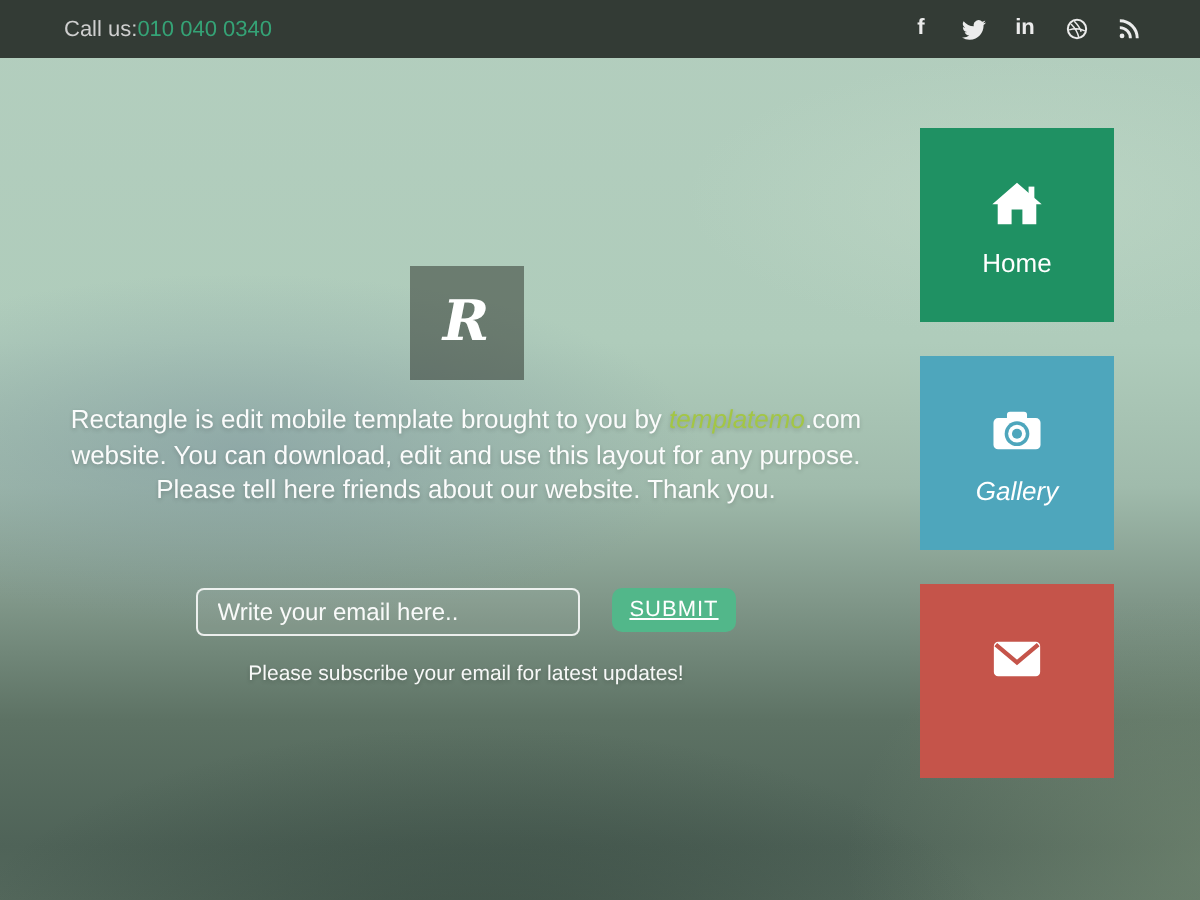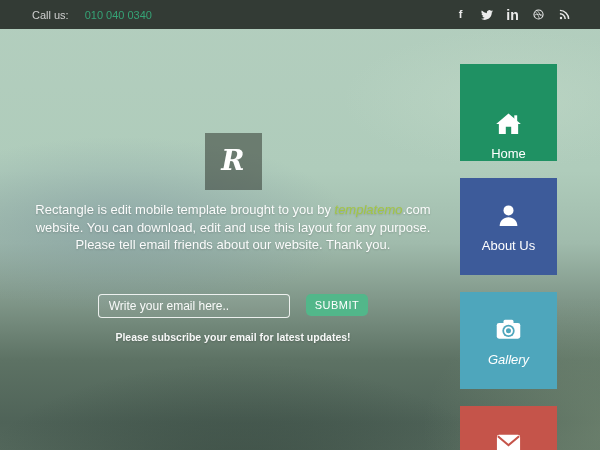--- a/index.html
+++ b/index.html
@@ -16,27 +16,27 @@
       radial-gradient(ellipse 45% 42% at 102% 95%, rgba(148,170,138,.38), rgba(148,170,138,0) 70%),
       radial-gradient(ellipse 40% 22% at 85% 22%, rgba(196,220,202,.45), rgba(196,220,202,0) 70%),
       linear-gradient(180deg,#b3cebe 0%,#afccbb 38%,#a0bbac 54%,#82998b 66%,#5d7264 80%,#4f6358 94%,#54685c 100%);
   }
   
   .topbar{
     position:absolute;top:0;left:0;width:600px;height:29px;
     background:#333b35;display:flex;align-items:center;
     font-size:11px;color:#cfcfcf;
   }
-  .call{margin-left:32px;display:flex;gap:16px;align-items:center;}
+  .call{margin-left:32px;display:flex;gap:0;align-items:center;}
   .phone{color:#35a376;cursor:pointer;}
   .social{position:absolute;right:27px;top:0;height:29px;display:flex;align-items:center;gap:9px;}
   .sicon{width:17px;height:17px;display:flex;align-items:center;justify-content:center;
     color:#ececec;cursor:pointer;font-size:11px;font-weight:bold;line-height:1;}
   .sicon svg{display:block;}
-  .si-in{font-size:14px;}
+  .si-in{font-size:11px;}
   
   .hero{position:absolute;left:0;top:29px;width:466px;text-align:center;color:#fff;}
   .logo{
     width:57px;height:57px;margin:104px auto 0;
     background:rgba(45,50,42,.52);
     display:flex;align-items:center;justify-content:center;
   }
   .logo span{
     font-family:"DejaVu Serif","Liberation Serif",serif;
     font-style:italic;font-weight:bold;font-size:28px;color:#fff;
@@ -56,34 +56,34 @@
   .email-input{
     width:170px;height:22px;padding:0 10px;margin-right:16px;
     background:rgba(255,255,255,.07);
     border:1px solid rgba(255,255,255,.85);border-radius:4px;
     color:#fff;font-size:12px;font-family:"Liberation Sans",sans-serif;outline:none;
   }
   .email-input::placeholder{color:rgba(255,255,255,.95);}
   .submit-btn{
     height:22px;padding:0 9px;border:none;border-radius:5px;
     background:#52b78a;color:#fff;font-size:11px;letter-spacing:.5px;
-    font-family:"Liberation Sans",sans-serif;cursor:pointer;
+    font-family:"Liberation Sans",sans-serif;cursor:pointer;text-decoration:underline;
   }
   .note{margin-top:13px;font-size:10.5px;color:rgba(255,255,255,.95);
-    text-shadow:0 1px 2px rgba(0,0,0,.2);font-weight:bold;}
+    text-shadow:0 1px 2px rgba(0,0,0,.2);}
   
   .side-nav{position:absolute;left:460px;top:64px;width:97px;}
   .tile{
     width:97px;height:97px;margin-bottom:17px;cursor:pointer;
     display:flex;flex-direction:column;align-items:center;
     box-sizing:border-box;padding-top:24px;color:#fff;
   }
   .tile svg{display:block;}
   .tile .tlabel{margin-top:9px;font-size:13px;}
-  .tile-home{background:#1f9163;justify-content:flex-end;}
+  .tile-home{background:#1f9163;}
   .tile-about{background:#3d5b9a;}
   .tile-gallery{background:#4ea6bc;font-style:italic;}
   .tile-contact{background:#c5544a;}
 </style>
 </head>
 <body>
 
 <div class="page">
 
   <div class="topbar">
@@ -112,46 +112,39 @@
             <path d="M2 3A19 19 0 0 1 21 22" stroke="#ececec" stroke-width="3.2" fill="none"></path>
           </svg>
       </span>
     </div>
   </div>
 
   <div class="hero">
     <div class="logo">
       <span>R</span>
     </div>
-    <p class="desc"><span>Rectangle is edit mobile template brought to you by </span><a>templatemo</a><span>.com website. You can download, edit and use this layout for any purpose. Please tell email friends about our website. Thank you.</span></p>
+    <p class="desc"><span>Rectangle is edit mobile template brought to you by </span><a>templatemo</a><span>.com website. You can download, edit and use this layout for any purpose. Please tell here friends about our website. Thank you.</span></p>
 
     <div class="subscribe">
       <input class="email-input" type="text" value="" placeholder="Write your email here.." style="">
       <button class="submit-btn">SUBMIT</button>
     </div>
     <div class="note">Please subscribe your email for latest updates!</div>
   </div>
 
   <div class="side-nav">
 
     <div class="tile tile-home">
       <svg viewBox="0 0 28 28" width="27" height="27" fill="#fff">
         <rect x="20" y="5.5" width="3" height="6"></rect>
         <path d="M14 3.5 L26.8 14.6 L24 14.6 L24 25 L16.8 25 L16.8 17.4 L11.2 17.4 L11.2 25 L4 25 L4 14.6 L1.2 14.6 Z"></path>
       </svg>
       <span class="tlabel">Home</span>
     </div>
 
-    <div class="tile tile-about">
-      <svg viewBox="0 0 28 28" width="27" height="27" fill="#fff">
-        <circle cx="14" cy="8.7" r="5.2"></circle>
-        <path d="M4.8 25c0-5.6 4-9.3 9.2-9.3s9.2 3.7 9.2 9.3z"></path>
-      </svg>
-      <span class="tlabel">About Us</span>
-    </div>
 
     <div class="tile tile-gallery">
       <svg viewBox="0 0 28 28" width="27" height="27">
         <rect x="8.8" y="4" width="10.4" height="5.5" rx="1.6" fill="#fff"></rect>
         <rect x="1.8" y="7.3" width="24.4" height="16.2" rx="2.4" fill="#fff"></rect>
         <circle cx="14" cy="15.4" r="6.4" fill="#4ea6bc"></circle>
         <circle cx="14" cy="15.4" r="4.6" fill="#fff"></circle>
         <circle cx="14" cy="15.4" r="2.6" fill="#4ea6bc"></circle>
       </svg>
       <span class="tlabel">Gallery</span>

